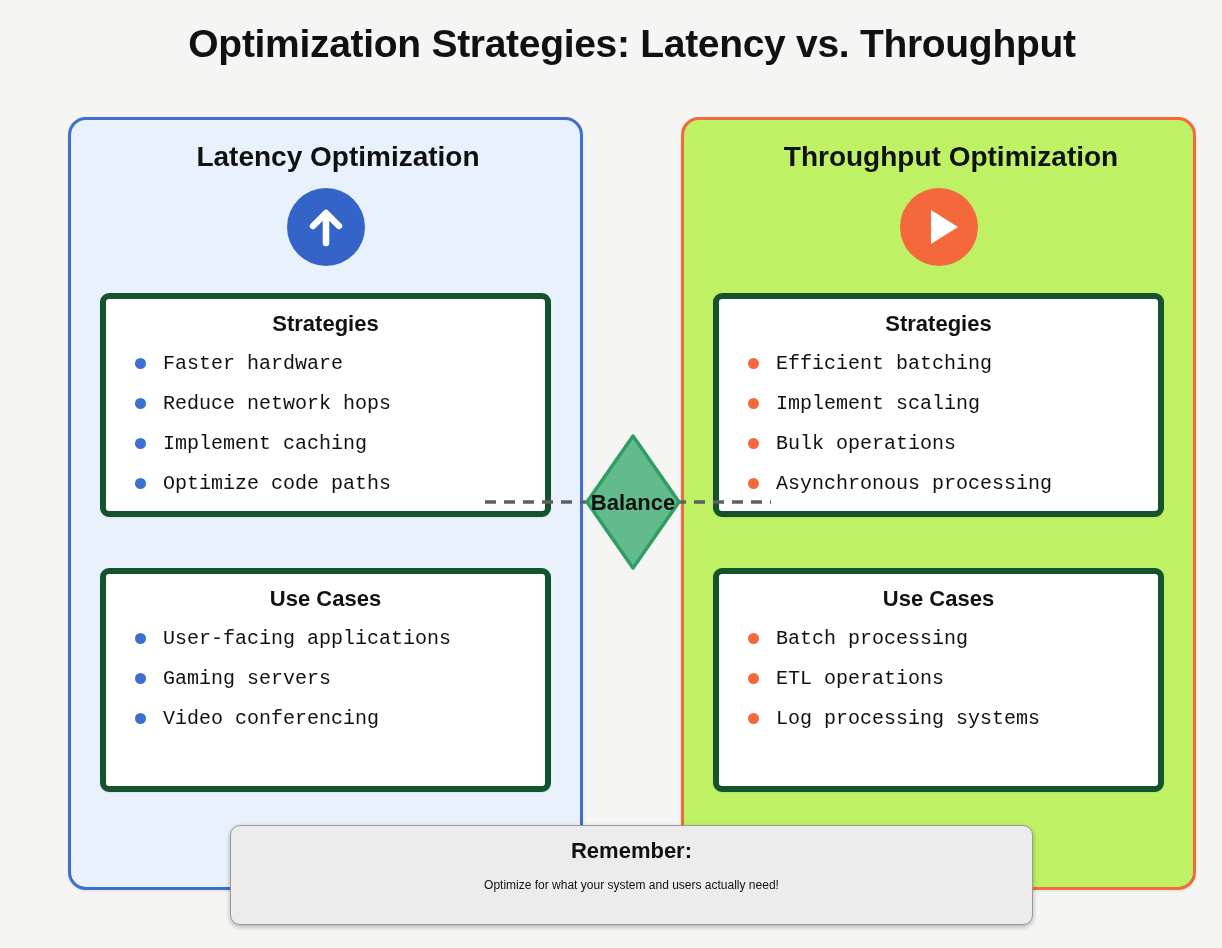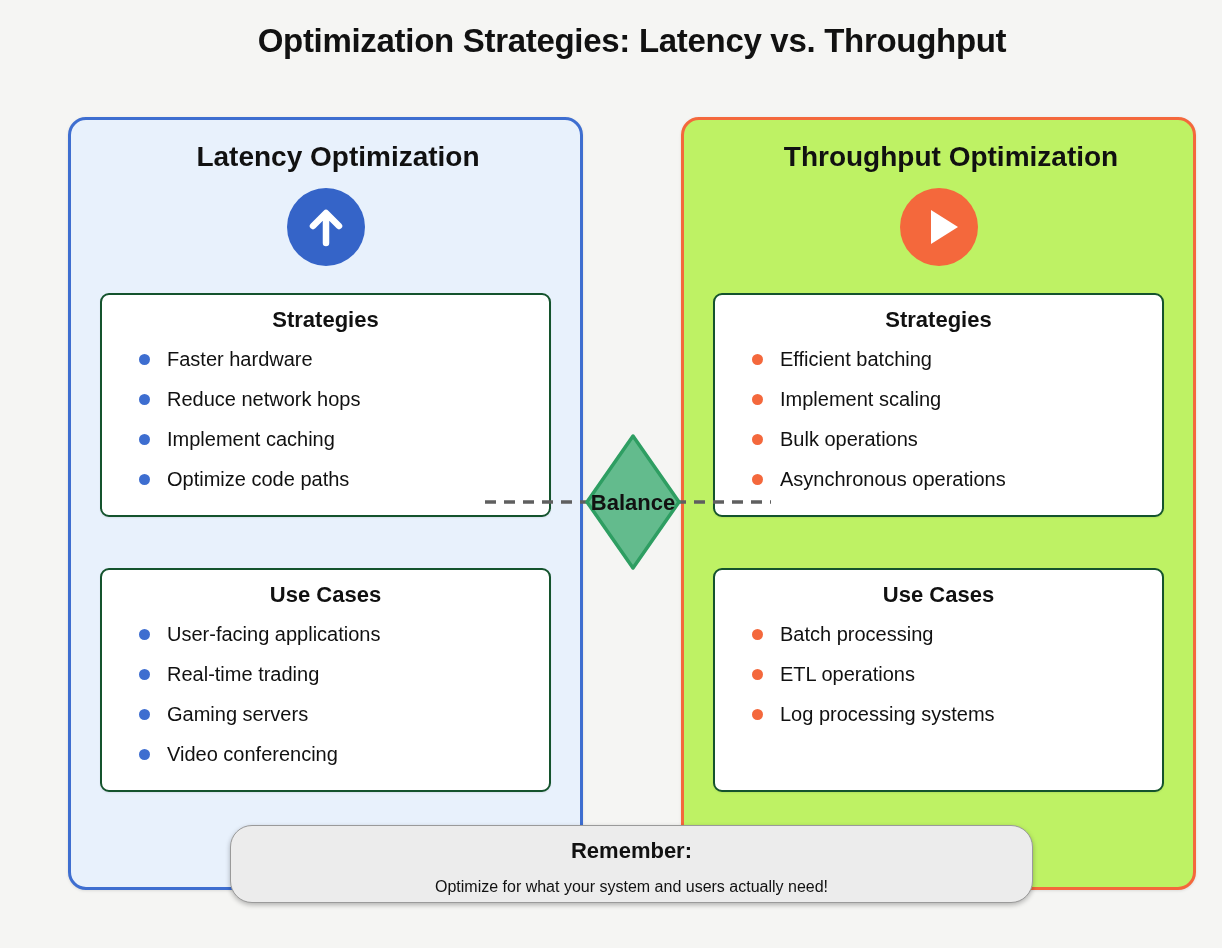--- a/index.html
+++ b/index.html
@@ -12,21 +12,21 @@
     font-family: "Liberation Sans", "DejaVu Sans", sans-serif;
     color: #111;
     overflow: hidden;
   }
   .main-title {
     position: absolute;
     top: 22px;
     left: 68px;
     width: 1128px;
     text-align: center;
-    font-size: 33px;
+    font-size: 39px;
     font-weight: bold;
     letter-spacing: -0.3px;
   }
   .panel {
     position: absolute;
     top: 117px;
     width: 515px;
     height: 773px;
     border-radius: 18px;
     border: 3px solid;
@@ -48,67 +48,68 @@
     display: flex; align-items: center; justify-content: center;
   }
   .latency .icon-circle    { background: #3564c8; }
   .throughput .icon-circle { background: #f4683c; }
   .card {
     position: absolute;
     left: 29px;
     width: 451px;
     height: 224px;
     background: #ffffff;
-    border: 2px solid #14532d;
+    border: 6px solid #14532d;
     border-radius: 9px;
     box-shadow: 0 1px 2px rgba(0,0,0,0.07);
   }
   .card.strategies { top: 173px; }
   .card.use-cases  { top: 448px; }
   .card-heading {
     padding-top: 12px;
     text-align: center;
     font-size: 22px;
     font-weight: bold;
   }
   .card-list { margin-top: 6px; }
   .card-item {
     display: flex;
     align-items: center;
     height: 40px;
-    padding-left: 37px;
+    padding-left: 29px;
     font-size: 20px;
+    font-family: Liberation Mono, monospace;
   }
   .bullet {
     width: 11px; height: 11px;
     border-radius: 50%;
     margin-right: 17px;
     flex: 0 0 11px;
   }
   .latency .bullet    { background: #3e6ed0; }
   .throughput .bullet { background: #f4683c; }
   .center-overlay {
     position: absolute;
     left: 480px; top: 425px;
     width: 300px; height: 150px;
     z-index: 4;
   }
   .footer-box {
     position: absolute;
     left: 230px; top: 825px;
-    width: 803px; height: 78px;
+    width: 803px; height: 100px;
     background: #ececec;
     border: 1.5px solid #9a9a9a;
-    border-radius: 22px;
+    border-radius: 10px;
     box-shadow: 0 2px 5px rgba(0,0,0,0.28);
     z-index: 5;
     text-align: center;
   }
   .footer-heading { margin-top: 12px; font-size: 22px; font-weight: bold; }
-  .footer-text    { margin-top: 14px; font-size: 16px; }
+  .footer-text    { margin-top: 14px; font-size: 12px; }
   .balance-label-svg { font-family: "Liberation Sans", "DejaVu Sans", sans-serif; }
 </style>
 </head>
 <body>
 
 <div class="page">
 
   <div class="main-title">Optimization Strategies: Latency vs. Throughput</div>
 
   <div class="panel latency">
@@ -143,24 +144,20 @@
 
     <div class="card use-cases">
       <div class="card-heading">Use Cases</div>
       <div class="card-list">
         <div class="card-item">
             <span class="bullet"></span>
             <span>User-facing applications</span>
           </div>
         <div class="card-item">
             <span class="bullet"></span>
-            <span>Real-time trading</span>
-          </div>
-        <div class="card-item">
-            <span class="bullet"></span>
             <span>Gaming servers</span>
           </div>
         <div class="card-item">
             <span class="bullet"></span>
             <span>Video conferencing</span>
           </div>
       </div>
     </div>
   </div>
 
@@ -182,21 +179,21 @@
         <div class="card-item">
             <span class="bullet"></span>
             <span>Implement scaling</span>
           </div>
         <div class="card-item">
             <span class="bullet"></span>
             <span>Bulk operations</span>
           </div>
         <div class="card-item">
             <span class="bullet"></span>
-            <span>Asynchronous operations</span>
+            <span>Asynchronous processing</span>
           </div>
       </div>
     </div>
 
     <div class="card use-cases">
       <div class="card-heading">Use Cases</div>
       <div class="card-list">
         <div class="card-item">
             <span class="bullet"></span>
             <span>Batch processing</span>

